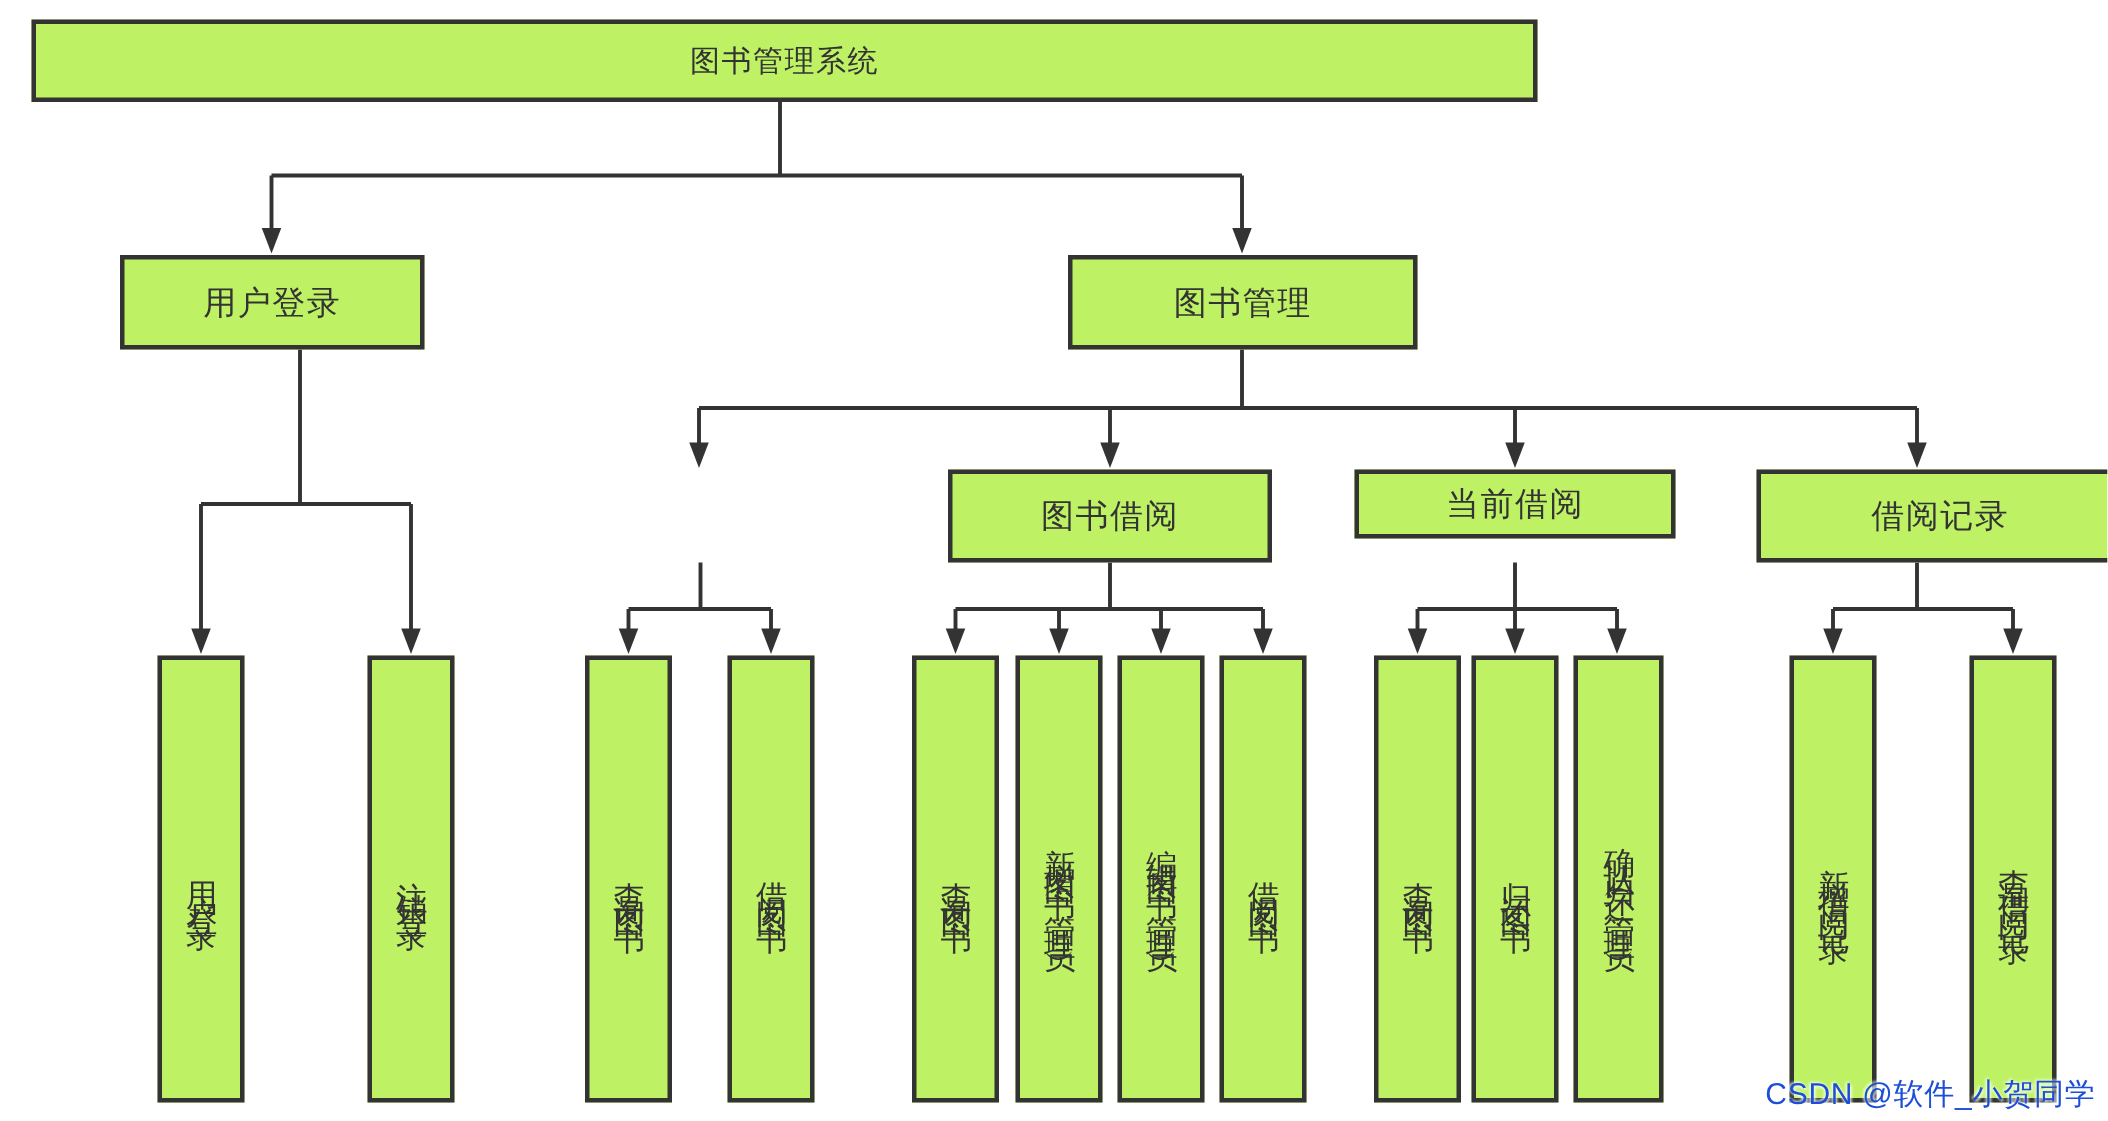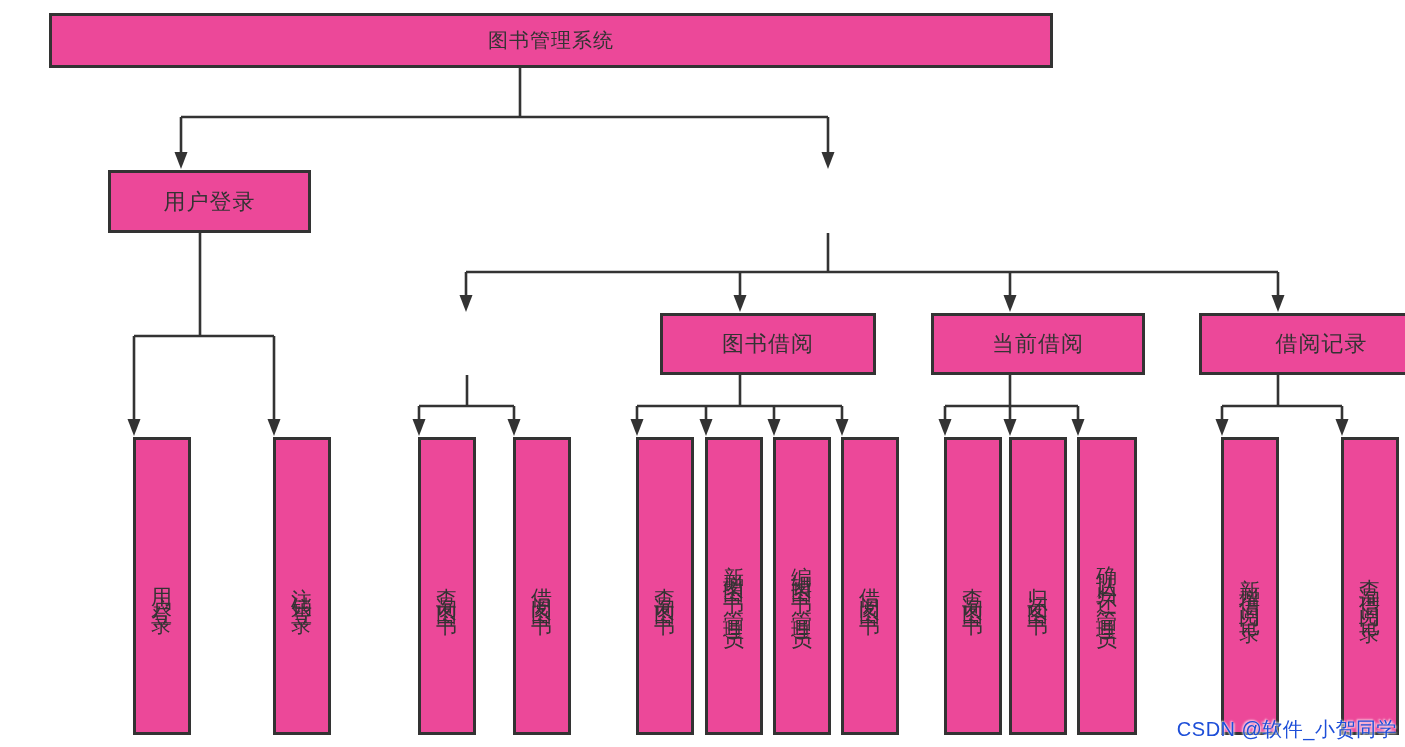--- a/index.html
+++ b/index.html
@@ -14,31 +14,30 @@
   }
   .wires {
     position: absolute;
     left: 0; top: 0;
     width: 1405px; height: 747px;
     pointer-events: none;
   }
   .box {
     position: absolute;
     box-sizing: border-box;
-    background: #ec4899;
+    background: #bef264;
     border: 3px solid #333333;
     display: flex;
     align-items: center;
     justify-content: center;
     font-size: 22px;
     letter-spacing: 1px;
     color: #333333;
     text-align: center;
     z-index: 2;
-    margin-left: 28px;
   }
   .box.root { font-size: 20px; }
   .vbox {
     writing-mode: vertical-rl;
     text-orientation: mixed;
     font-size: 21px;
     letter-spacing: 9px;
     line-height: 1;
     padding-top: 6px;
   }
@@ -128,23 +127,24 @@
       <polygon points="1071.5,419 1084.5,419 1078,436"></polygon>
 
       <polygon points="1215.5,419 1228.5,419 1222,436"></polygon>
       <polygon points="1335.5,419 1348.5,419 1342,436"></polygon>
     </g>
   </svg>
 
   <div class="box root" style="left:21px;top:13px;width:1004px;height:55px">图书管理系统</div>
 
   <div class="box" style="left:80px;top:170px;width:203px;height:63px">用户登录</div>
+  <div class="box" style="left:712px;top:170px;width:233px;height:63px">图书管理</div>
 
   <div class="box" style="left:632px;top:313px;width:216px;height:62px">图书借阅</div>
-  <div class="box" style="left:903px;top:313px;width:214px;height:62px">当前借阅</div>
+  <div class="box" style="left:903px;top:313px;width:214px;height:46px">当前借阅</div>
   <div class="box" style="left:1171px;top:313px;width:245px;height:62px">借阅记录</div>
 
   <div class="box vbox" style="left:105px;top:437px;width:58px;height:298px">用户登录</div>
   <div class="box vbox" style="left:245px;top:437px;width:58px;height:298px">注销登录</div>
 
   <div class="box vbox" style="left:390px;top:437px;width:58px;height:298px">查询图书</div>
   <div class="box vbox" style="left:485px;top:437px;width:58px;height:298px">借阅图书</div>
 
   <div class="box vbox" style="left:608px;top:437px;width:58px;height:298px">查询图书</div>
   <div class="box vbox" style="left:677px;top:437px;width:58px;height:298px">新增图书（管理员）</div>

